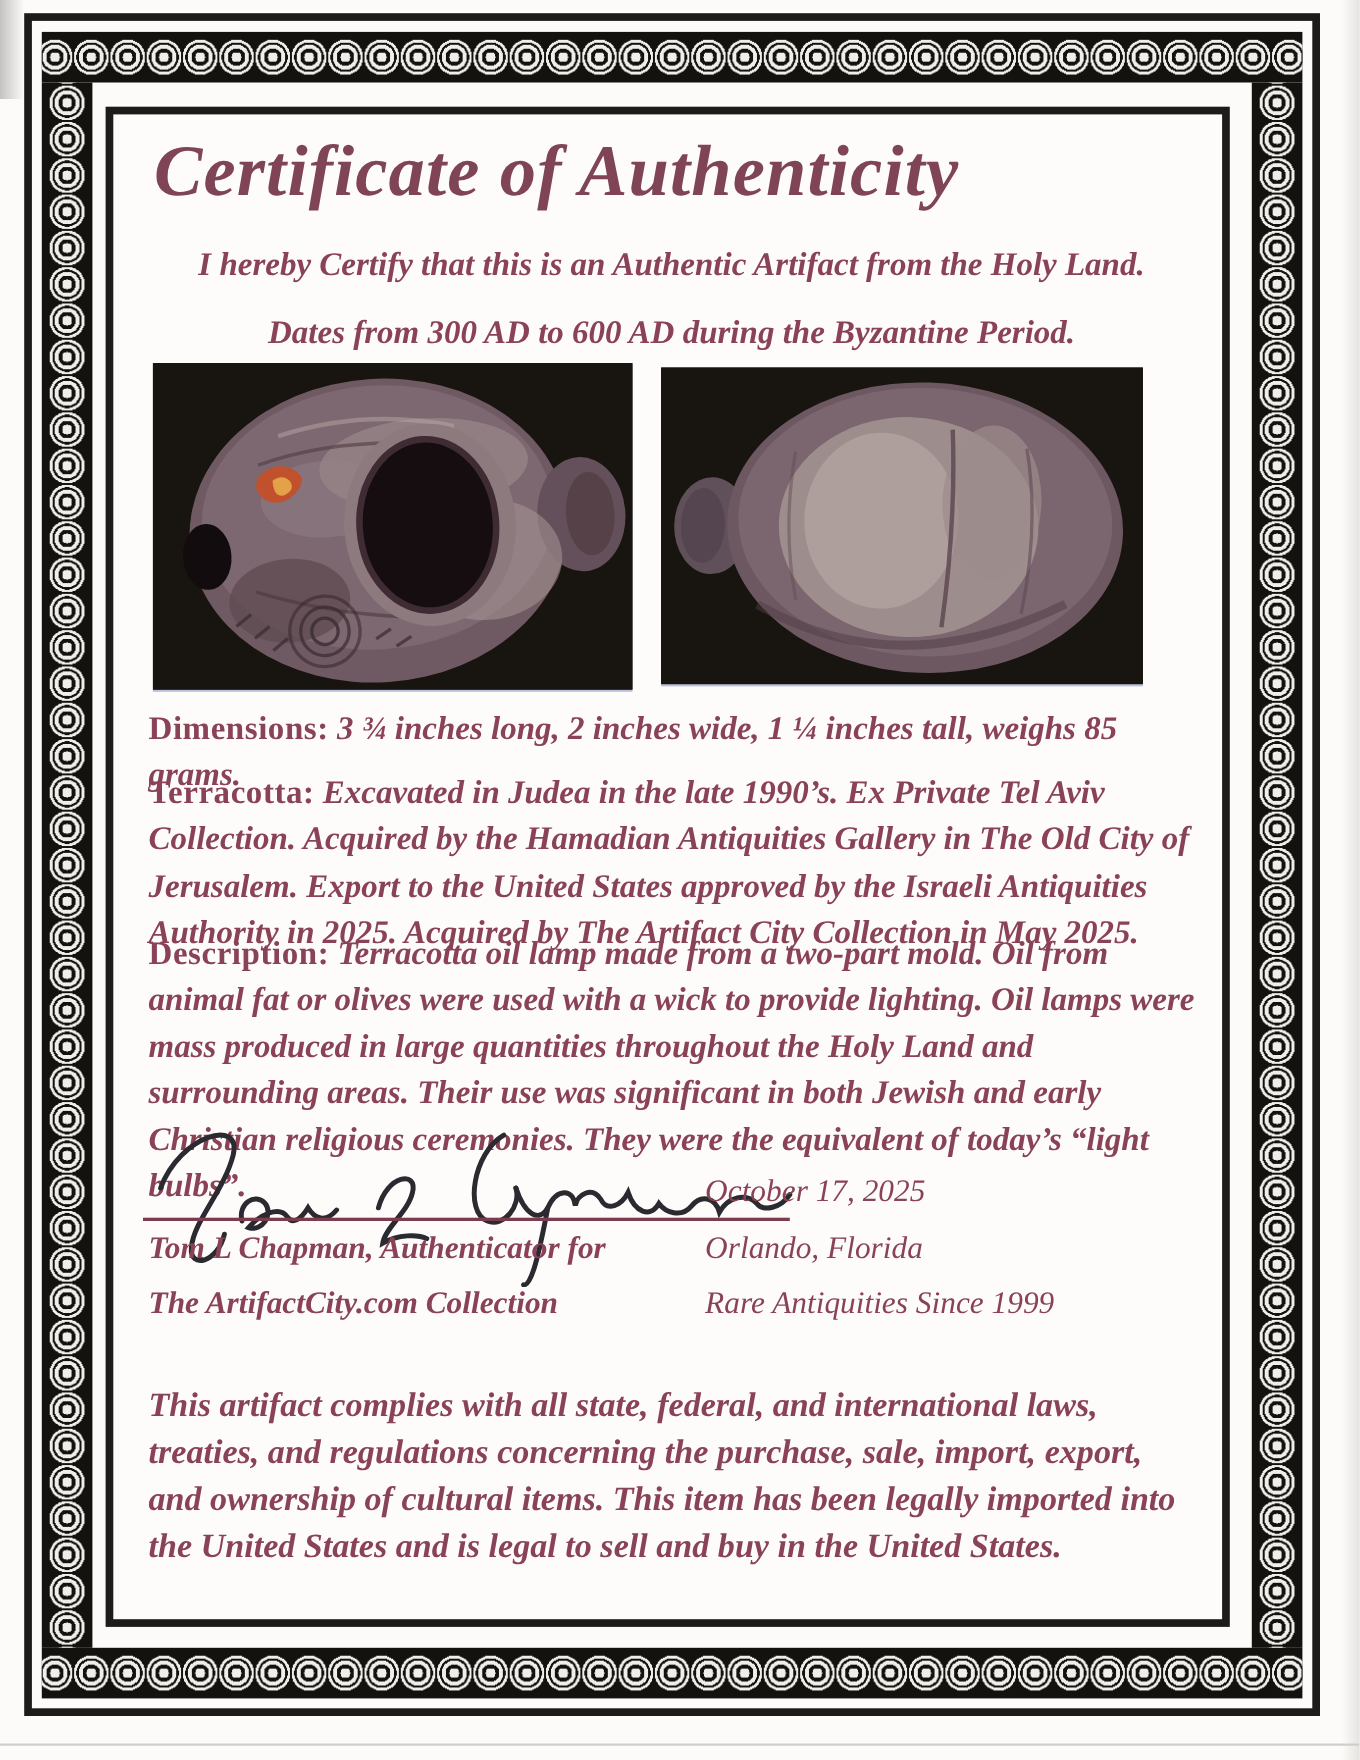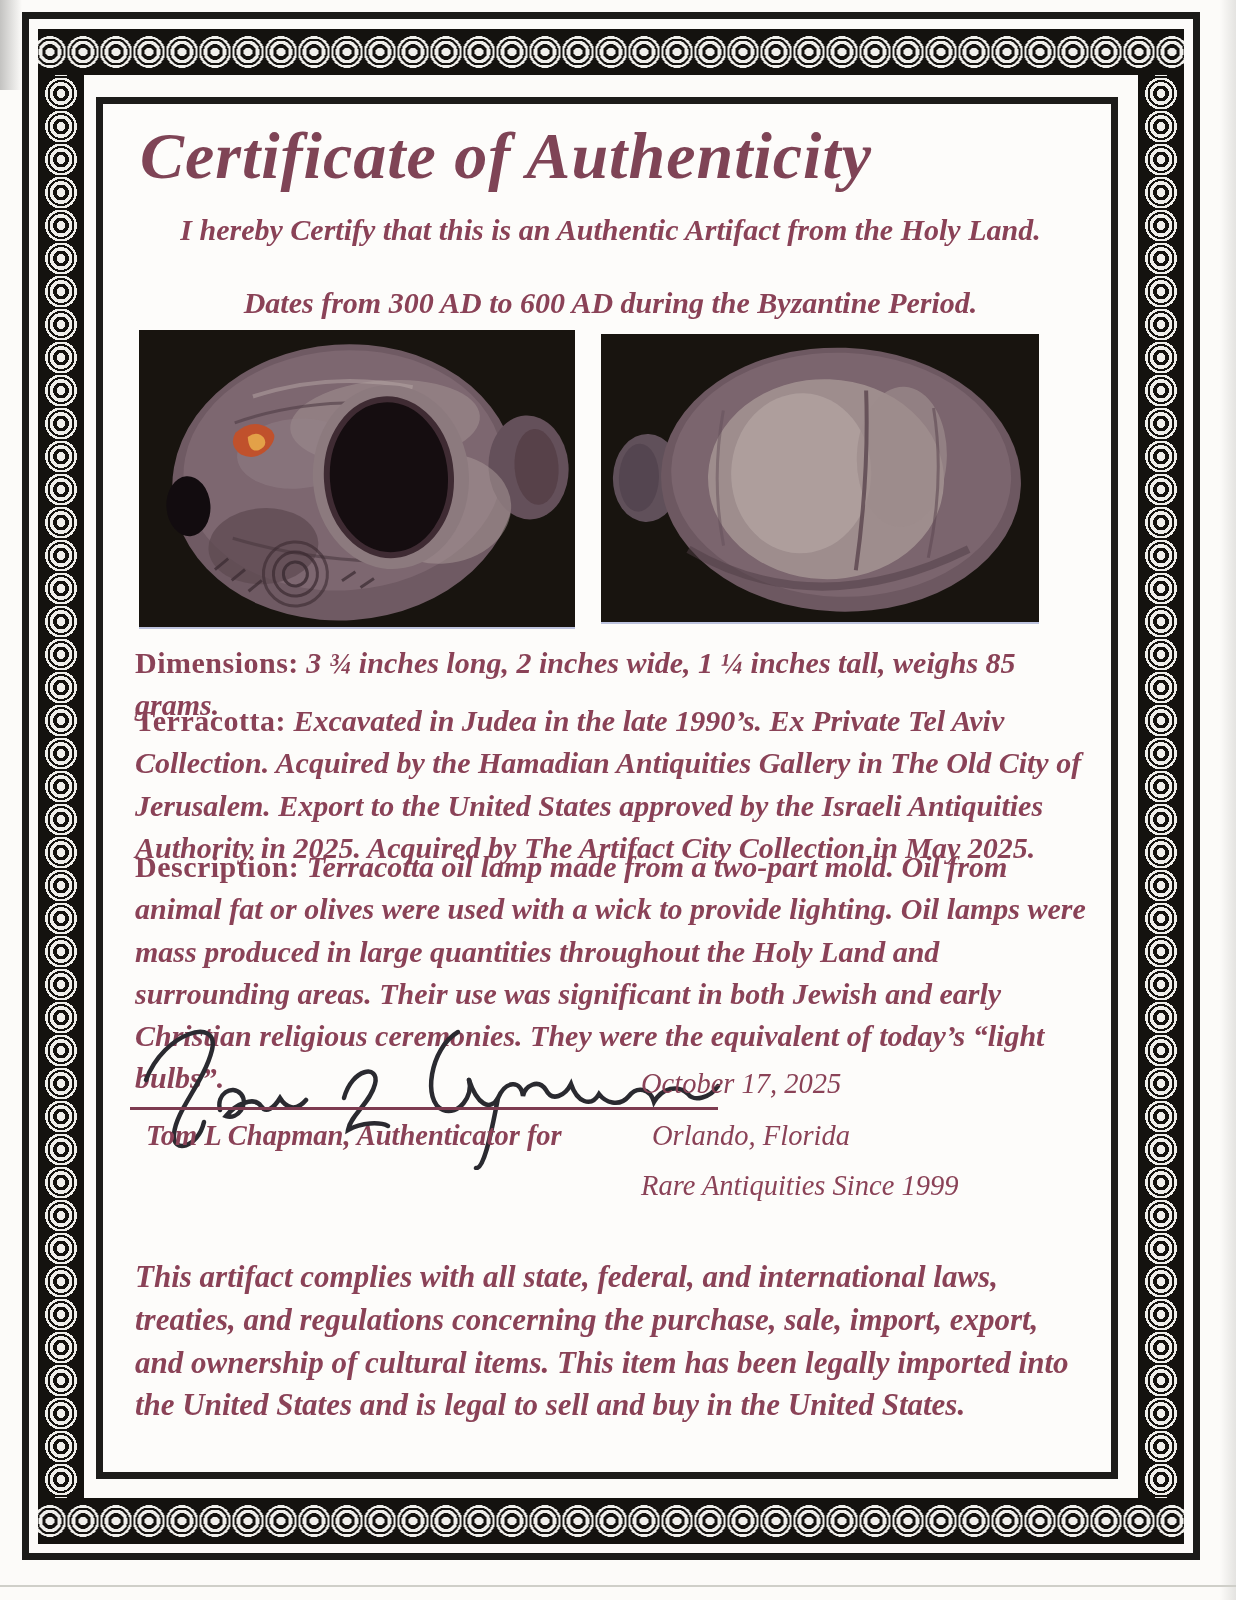--- a/index.html
+++ b/index.html
@@ -33,42 +33,42 @@
   .ring-right{right:0;}
   .inner-frame{position:absolute;left:96px;top:97px;width:1008px;height:1368px;
     border:7px solid #1d1c1a;background:#fdfcfa;}
   
   .ink{color:#8a4257;}
   .cert-title{position:absolute;left:103px;top:118px;width:806px;
     text-align:center;font-size:66px;font-style:italic;font-weight:700;
     letter-spacing:1px;color:#7f4456;}
   .stmt{position:absolute;left:103px;width:1015px;text-align:center;
     font-size:30px;font-style:italic;font-weight:700;}
-  .stmt1{top:213px;}
+  .stmt1{top:224px;}
   .stmt2{top:286px;font-style:italic;}
   .para{position:absolute;left:135px;width:952px;font-size:30px;
     font-style:italic;font-weight:700;line-height:1.41;}
   .plabel{font-style:normal;font-weight:700;letter-spacing:.5px;}
   .dims{top:642px;}
   .prov{top:700px;}
   .desc{top:846px;}
   .compliance{top:1256px;font-size:31px;line-height:1.38;width:945px;}
   
   .photo{position:absolute;background:#17130e;box-shadow:0 2px 0 rgba(70,90,170,.35);}
   .photo-left{left:139px;top:330px;width:436px;height:297px;}
   .photo-right{left:601px;top:334px;width:438px;height:288px;}
   .photo svg{display:block;width:100%;height:100%;}
   
   .sig-wrap{position:absolute;left:128px;top:1010px;width:600px;height:160px;}
   .sig-underline{position:absolute;left:130px;top:1107px;width:588px;height:0;
     border-top:3px solid #7d3b50;}
   .sig-col{position:absolute;left:135px;font-size:28.5px;font-style:italic;font-weight:700;}
   .date-col{position:absolute;left:641px;font-size:28.5px;font-style:italic;font-weight:400;}
   .row1{top:1068px;}
-  .row2{top:1120px;margin-left:11px;}
+  .row2{top:1120px;}
   .row3{top:1170px;}
 </style>
 </head>
 <body>
 
 <div class="page">
 
   <div class="scan-edge-right"></div>
   <div class="scan-line-bottom"></div>
   <div class="scan-smudge"></div>
@@ -166,20 +166,21 @@
         <path d="M216,88 C224,58 252,54 247,74 C243,92 222,106 220,120 C234,112 252,112 260,116"></path>
         <path d="M330,22 C302,38 294,92 315,100 C330,106 346,86 341,70"></path>
         <path d="M341,70 C349,94 362,102 370,88 C362,130 355,160 348,158"></path>
         <path d="M370,88 C378,70 393,70 395,86 C397,76 410,68 418,80 C424,92 437,86 443,74 C449,92 463,98 471,84 C477,92 491,98 501,86 C509,76 522,78 526,92 C534,78 550,74 560,84 C566,92 582,88 590,76"></path>
       </g>
     </svg>
   </div>
   <div class="sig-underline"></div>
 
   <div class="sig-col row2 ink">Tom L Chapman, Authenticator for</div>
+  <div class="sig-col row3 ink">The ArtifactCity.com Collection</div>
 
   <div class="date-col row1 ink">October 17, 2025</div>
   <div class="date-col row2 ink">Orlando, Florida</div>
   <div class="date-col row3 ink">Rare Antiquities Since 1999</div>
 
   <div class="para compliance ink">This artifact complies with all state, federal, and international laws, treaties, and regulations concerning the purchase, sale, import, export, and ownership of cultural items. This item has been legally imported into the United States and is legal to sell and buy in the  United States.</div>
 
 </div>
 
 </body></html>

